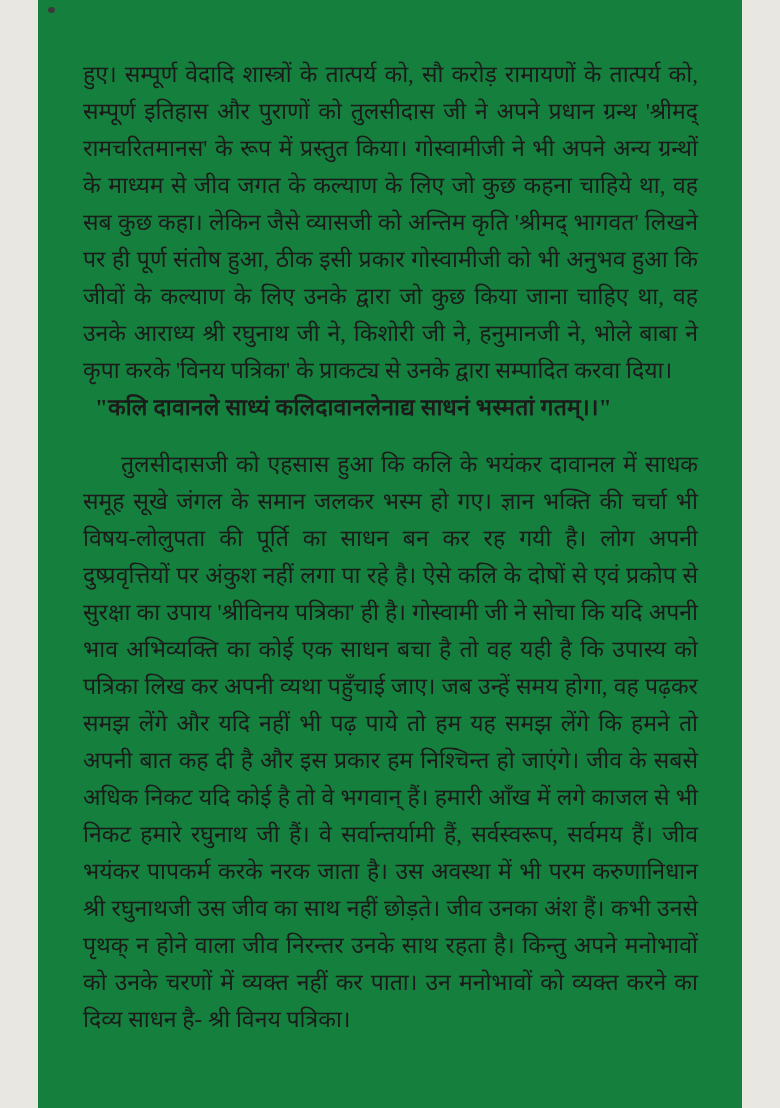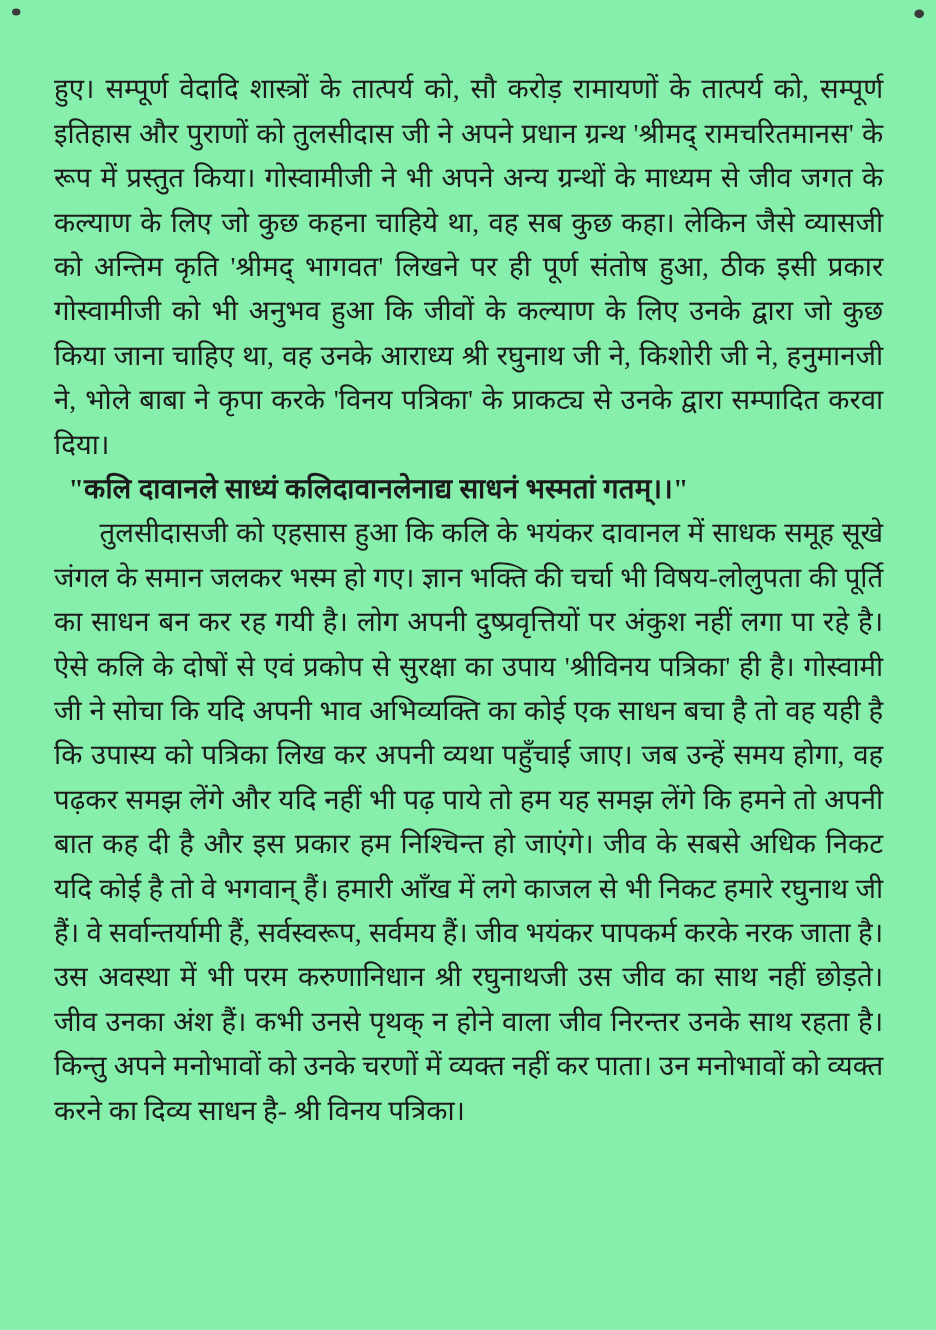--- a/index.html
+++ b/index.html
@@ -2,40 +2,41 @@
 <html><head>
 <meta charset="utf-8">
 <style>
   html, body {
     margin: 0;
     padding: 0;
     background: #e9e7e2;
   }
   .page {
     position: relative;
-    width: 780px;
+    width: 704px;
     height: 1108px;
     margin: 0 auto;
-    background: #86efac;
+    background: #15803d;
     box-sizing: border-box;
     padding: 56px 44px 0 45px;
     overflow: hidden;
     font-family: "Liberation Serif", "DejaVu Serif", serif;
     color: #1b1b1b;
   }
   p {
     margin: 0;
     font-size: 23px;
     line-height: 37px;
   }
   .body {
     text-align: justify;
   }
   .indent-first {
     text-indent: 38px;
+    margin-top: 20px;
   }
   .verse {
     font-weight: bold;
     text-indent: 12px;
     white-space: nowrap;
     letter-spacing: 0.2px;
   }
   .scan-speck {
     position: absolute;
     background: #3a3a3a;

